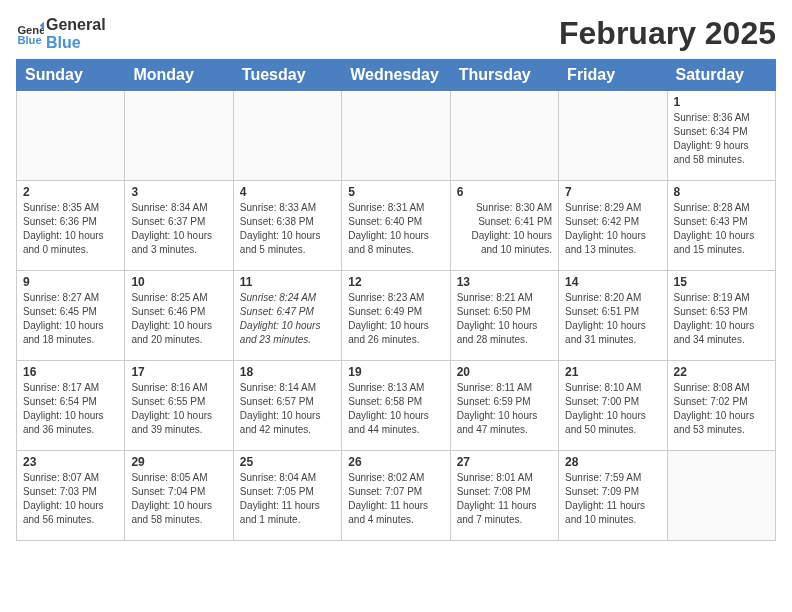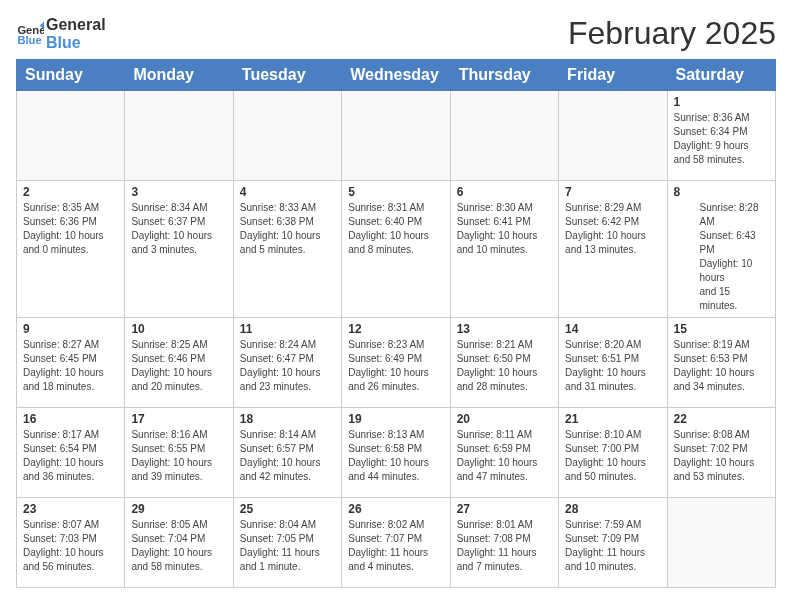--- a/index.html
+++ b/index.html
@@ -23,21 +23,21 @@
     }
     .logo-icon {
       width: 28px;
       height: 28px;
     }
     .title-block {
       text-align: right;
     }
     .month-title {
       font-size: 32px;
-      font-weight: normal;
+      font-weight: bold;
       color: #333;
       line-height: 1.1;
     }
     .location-title {
       font-size: 14px;
       color: #555;
     }
     .calendar-table {
       width: 100%;
       border-collapse: collapse;
@@ -148,35 +148,35 @@
         </td>
         <td>
           <span class="day-number">5</span>
           <div class="day-info" style="white-space: pre-line;">Sunrise: 8:31 AM
 Sunset: 6:40 PM
 Daylight: 10 hours
 and 8 minutes.</div>
         </td>
         <td>
           <span class="day-number">6</span>
-          <div class="day-info" style="white-space: pre-line;">Sunrise: 8:30 AM
+          <div class="day-info" style="white-space: pre-line; text-align: right;">Sunrise: 8:30 AM
 Sunset: 6:41 PM
 Daylight: 10 hours
 and 10 minutes.</div>
         </td>
         <td>
           <span class="day-number">7</span>
           <div class="day-info" style="white-space: pre-line;">Sunrise: 8:29 AM
 Sunset: 6:42 PM
 Daylight: 10 hours
 and 13 minutes.</div>
         </td>
         <td>
           <span class="day-number">8</span>
-          <div class="day-info" style="white-space: pre-line; margin-left: 26px;">Sunrise: 8:28 AM
+          <div class="day-info" style="white-space: pre-line;">Sunrise: 8:28 AM
 Sunset: 6:43 PM
 Daylight: 10 hours
 and 15 minutes.</div>
         </td>
       </tr>
       <tr>
         <td>
           <span class="day-number">9</span>
           <div class="day-info" style="white-space: pre-line;">Sunrise: 8:27 AM
 Sunset: 6:45 PM
@@ -185,21 +185,21 @@
         </td>
         <td>
           <span class="day-number">10</span>
           <div class="day-info" style="white-space: pre-line;">Sunrise: 8:25 AM
 Sunset: 6:46 PM
 Daylight: 10 hours
 and 20 minutes.</div>
         </td>
         <td>
           <span class="day-number">11</span>
-          <div class="day-info" style="white-space: pre-line;">Sunrise: 8:24 AM
+          <div class="day-info" style="white-space: pre-line; font-style: italic;">Sunrise: 8:24 AM
 Sunset: 6:47 PM
 Daylight: 10 hours
 and 23 minutes.</div>
         </td>
         <td>
           <span class="day-number">12</span>
           <div class="day-info" style="white-space: pre-line;">Sunrise: 8:23 AM
 Sunset: 6:49 PM
 Daylight: 10 hours
 and 26 minutes.</div>

